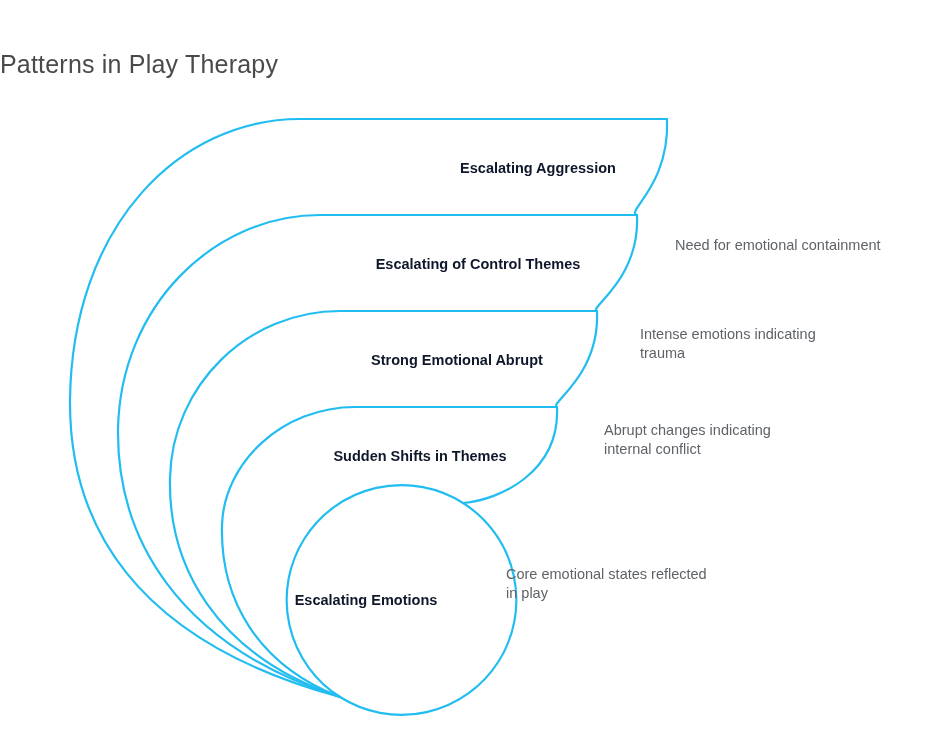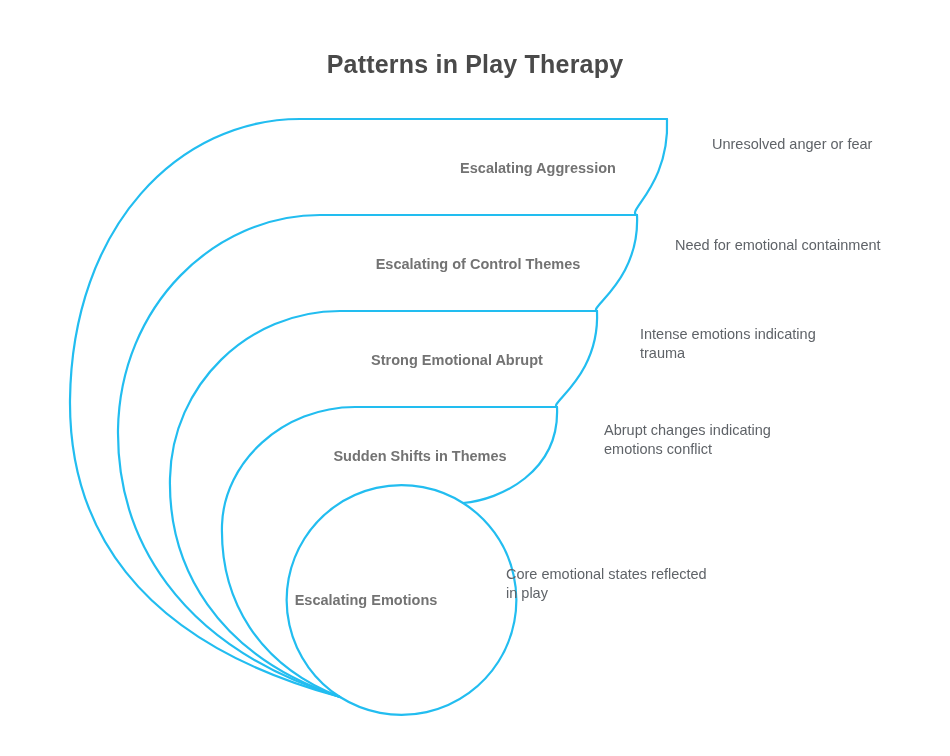--- a/index.html
+++ b/index.html
@@ -21,41 +21,41 @@
     left: 0;
     width: 950px;
     height: 756px;
   }
 
   .diagram-title {
     position: absolute;
     top: 50px;
     left: 0;
     width: 950px;
-    text-align: center;
+    text-align: left;
     font-size: 25px;
-    font-weight: bold;
+    font-weight: normal;
     color: #4a4a4a;
     letter-spacing: 0.2px;
   }
 
   .spiral-svg {
     position: absolute;
     top: 0;
     left: 0;
     width: 950px;
     height: 756px;
     pointer-events: none;
   }
 
   .layer-label {
     position: absolute;
     font-size: 14.5px;
     font-weight: bold;
-    color: #737373;
+    color: #0f172a;
     white-space: nowrap;
     transform: translate(-50%, -50%);
   }
 
   .layer-desc {
     position: absolute;
     font-size: 14.5px;
     font-weight: normal;
     color: #5f6368;
     line-height: 1.28;
@@ -93,27 +93,26 @@
       <path d="M 597,311 C 600,376 548,404 557,407"></path>
       <path d="M 557,407 C 560,472 500,500 463,503"></path>
 
       <path d="M 463,503
                A 97,97 0 1 1 340,697
                A 97,97 0 0 1 463,503"></path>
     </g>
   </svg>
 
   <div class="layer-label" style="left:538px; top:168px;">Escalating Aggression</div>
-  <div class="layer-desc" style="left:712px; top:135px;">Unresolved anger or fear</div>
 
   <div class="layer-label" style="left:478px; top:264px;">Escalating of Control Themes</div>
   <div class="layer-desc" style="left:675px; top:229px;margin-top:7px;">Need for emotional containment</div>
 
   <div class="layer-label" style="left:457px; top:360px;">Strong Emotional Abrupt</div>
   <div class="layer-desc" style="left:640px; top:325px;">Intense emotions indicating trauma</div>
 
   <div class="layer-label" style="left:420px; top:456px;text-align:right;">Sudden Shifts in Themes</div>
-  <div class="layer-desc" style="left:604px; top:421px;">Abrupt changes indicating emotions conflict</div>
+  <div class="layer-desc" style="left:604px; top:421px;">Abrupt changes indicating internal conflict</div>
 
   <div class="layer-label" style="left:366px; top:600px;">Escalating Emotions</div>
   <div class="layer-desc" style="left:506px; top:565px;">Core emotional states reflected in play</div>
 
 </div>
 
 </body></html>

